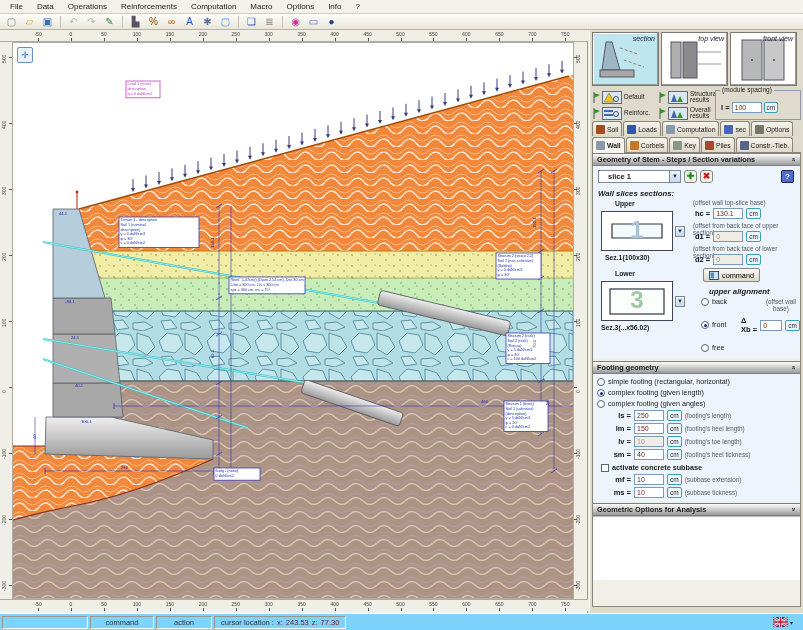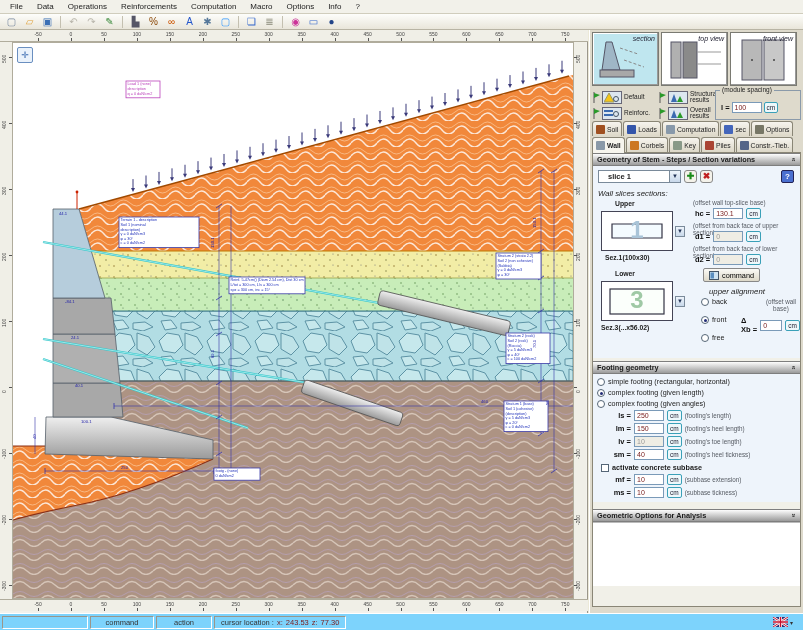--- a/index.html
+++ b/index.html
@@ -67,21 +67,21 @@
   .preview{width:72px;height:40px;background:#fff;border:1px solid #445;position:relative;}
   .preview .num{position:absolute;left:50%;top:50%;transform:translate(-50%,-52%);font-size:24px;font-weight:bold;}
   .prevarr{width:10px;height:11px;border:1px solid #7a8a9a;background:linear-gradient(#eef4fb,#c8d8ea);font-size:6px;line-height:9px;text-align:center;color:#235;padding:0;}
   .radio{display:flex;align-items:center;gap:3px;font-size:7.2px;color:#222;}
   .rdot{width:8px;height:8px;border-radius:50%;border:1px solid #567;background:#fff;position:relative;flex:none;}
   .rdot.sel::after{content:"";position:absolute;left:2px;top:2px;width:3px;height:3px;border-radius:50%;background:#222c77;}
   .cbox{width:8px;height:8px;border:1px solid #567;background:#fff;flex:none;}
   .frow{display:flex;align-items:center;gap:3px;margin:2px 0 2px 10px;}
   .frow .sym{width:24px;text-align:right;}
   .secbtn{display:inline-flex;align-items:center;gap:3px;height:14px;border:1px solid #888;background:linear-gradient(#fbfaf6,#ddd8c8);font-size:7.3px;padding:0 5px;border-radius:2px;}
-  .italic-b{font-style:italic;font-weight:normal;font-size:7.8px;color:#222;}
+  .italic-b{font-style:italic;font-weight:bold;font-size:7.8px;color:#222;}
 
   
   .statusbar{position:absolute;left:0;top:613px;width:803px;height:17px;background:#7dd3fc;border-top:1px solid #fff;display:flex;align-items:center;font-size:7.5px;color:#333;}
   .sseg{height:13px;border:1px solid;border-color:#9a968a #fff #fff #9a968a;margin-left:2px;display:flex;align-items:center;padding:0 6px;gap:3px;}
   .maroon{color:#7a1a1a;}
   .flagbox{margin-left:auto;margin-right:10px;display:flex;align-items:center;gap:2px;}
 </style>
 </head>
 <body>
 
@@ -721,21 +721,21 @@
       <div class="cap" style="position:absolute;left:8px;top:158px;">Sez.3(...x56.02)</div>
 
       <button class="secbtn" style="position:absolute;left:110px;top:102px;">
         <svg width="10" height="9">
             <rect x="0.5" y="0.5" width="9" height="8" fill="#cfe4f2" stroke="#456"></rect>
             <rect x="1.5" y="1.5" width="3.5" height="6" fill="#5b8fc0"></rect>
           </svg>
         <span>command</span>
       </button>
       <div class="italic-b" style="position:absolute;left:116px;top:121px;">upper alignment</div>
-      <div id="alignRadios" style="position:absolute;left:108px;top:131px;display:flex;flex-direction:column;gap:9px;">
+      <div id="alignRadios" style="position:absolute;left:108px;top:131px;display:flex;flex-direction:column;gap:14px;">
           <label class="radio">
             <span class="rdot"></span>
             <span>back</span>
           </label>
           <label class="radio">
             <span class="rdot sel"></span>
             <span>front</span>
           </label>
           <label class="radio">
             <span class="rdot"></span>
@@ -810,21 +810,21 @@
           </div>
           <div class="frow">
             <span class="sym">ms =</span>
             <input class="val" value="10" style="">
             <button class="cmbtn">cm</button>
             <span class="hint">(subbase tickness)</span>
           </div>
         </div>
     </div>
 
-    <div class="sechdr" style="margin-top:7px;">
+    <div class="sechdr" style="margin-top:1px;">
       <span>Geometric Options for Analysis</span>
       <span class="chev" style="transform:rotate(90deg);">»</span>
     </div>
     <div style="background:#fff;height:64px;border-top:1px solid #bbb;"></div>
   </div>
 </div>
 
 <div class="statusbar">
   <div class="sseg" style="width:86px;"></div>
   <div class="sseg" style="width:64px;justify-content:center;">

